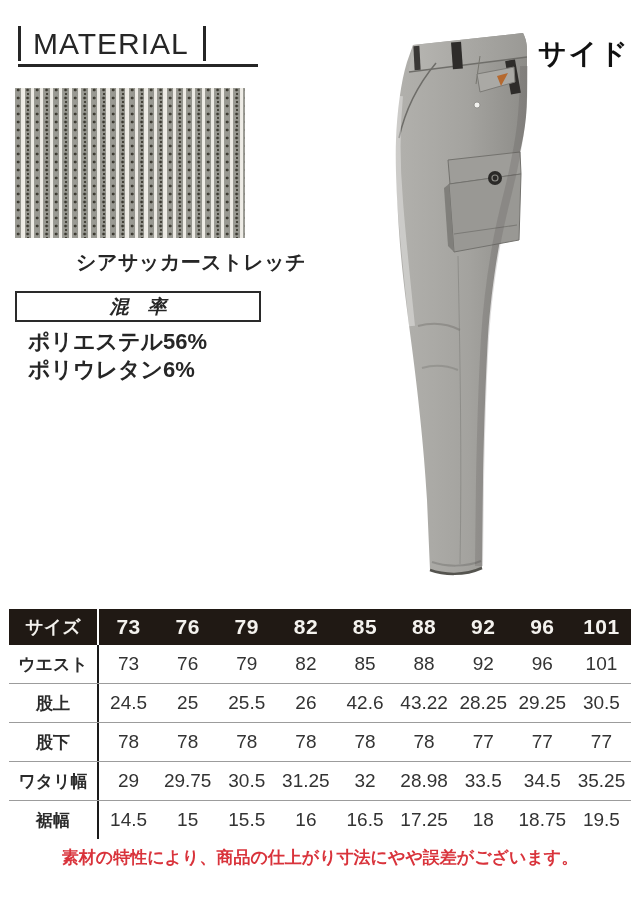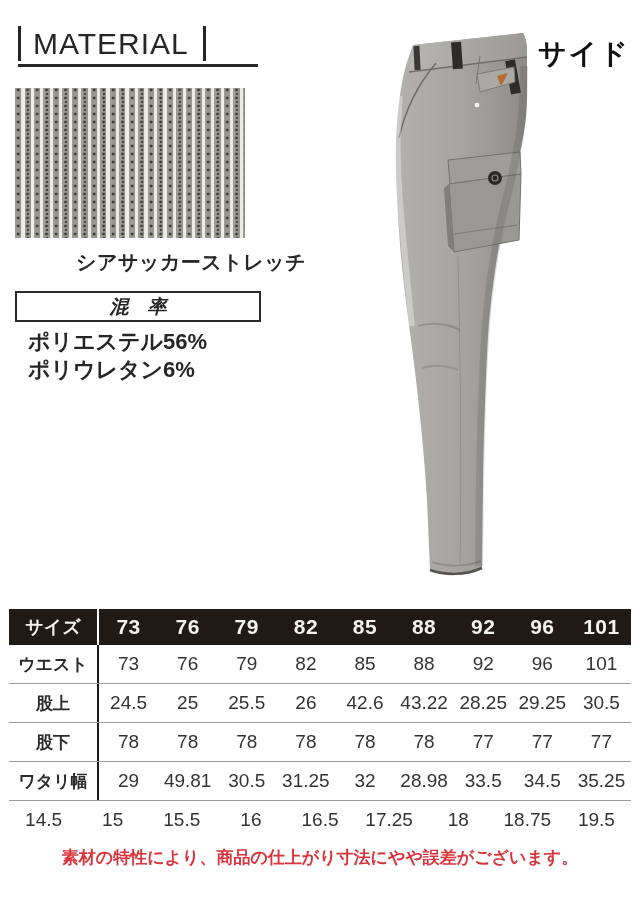--- a/index.html
+++ b/index.html
@@ -191,31 +191,32 @@
         <div class="tcell">78</div>
         <div class="tcell">77</div>
         <div class="tcell">77</div>
         <div class="tcell">77</div>
       </div>
     </div>
     <div class="trow tbody-row">
       <div class="tlabel">ワタリ幅</div>
       <div class="tcells">
         <div class="tcell">29</div>
-        <div class="tcell">49.81</div>
+        <div class="tcell">29.75</div>
         <div class="tcell">30.5</div>
         <div class="tcell">31.25</div>
         <div class="tcell">32</div>
         <div class="tcell">28.98</div>
         <div class="tcell">33.5</div>
         <div class="tcell">34.5</div>
         <div class="tcell">35.25</div>
       </div>
     </div>
     <div class="trow tbody-row">
+      <div class="tlabel">裾幅</div>
       <div class="tcells">
         <div class="tcell">14.5</div>
         <div class="tcell">15</div>
         <div class="tcell">15.5</div>
         <div class="tcell">16</div>
         <div class="tcell">16.5</div>
         <div class="tcell">17.25</div>
         <div class="tcell">18</div>
         <div class="tcell">18.75</div>
         <div class="tcell">19.5</div>

